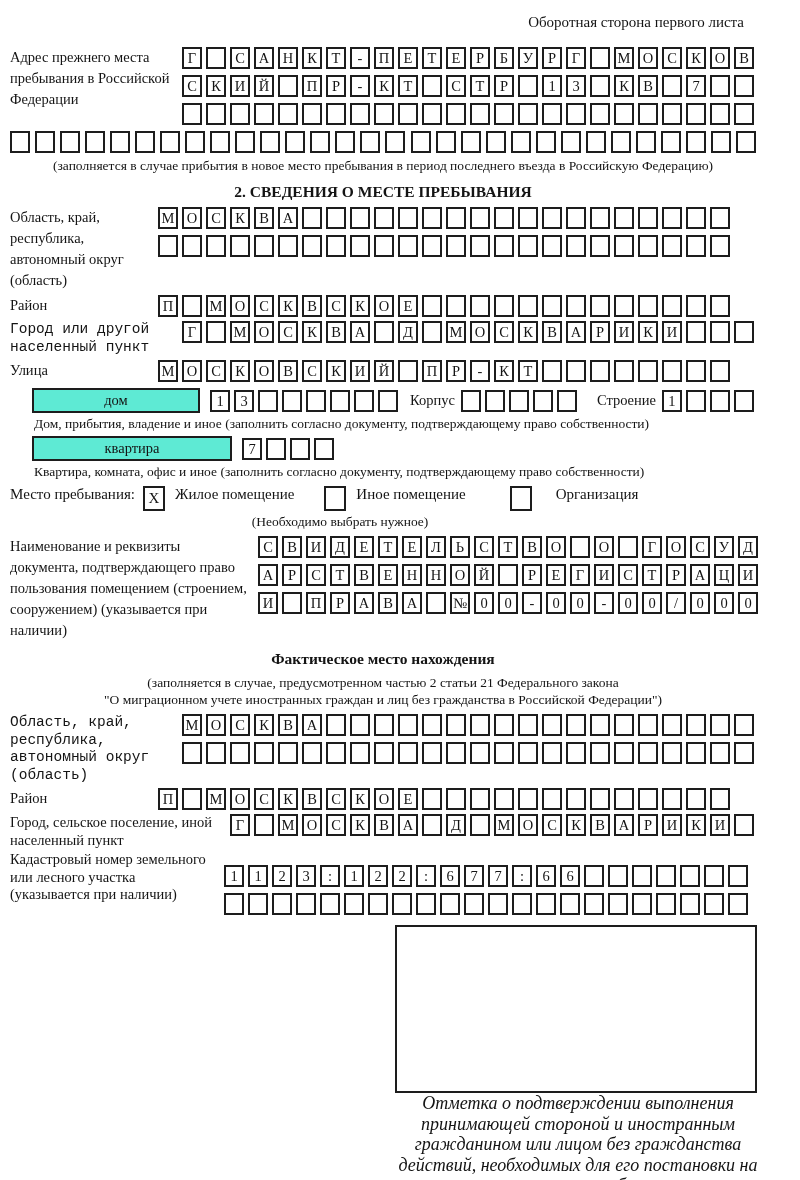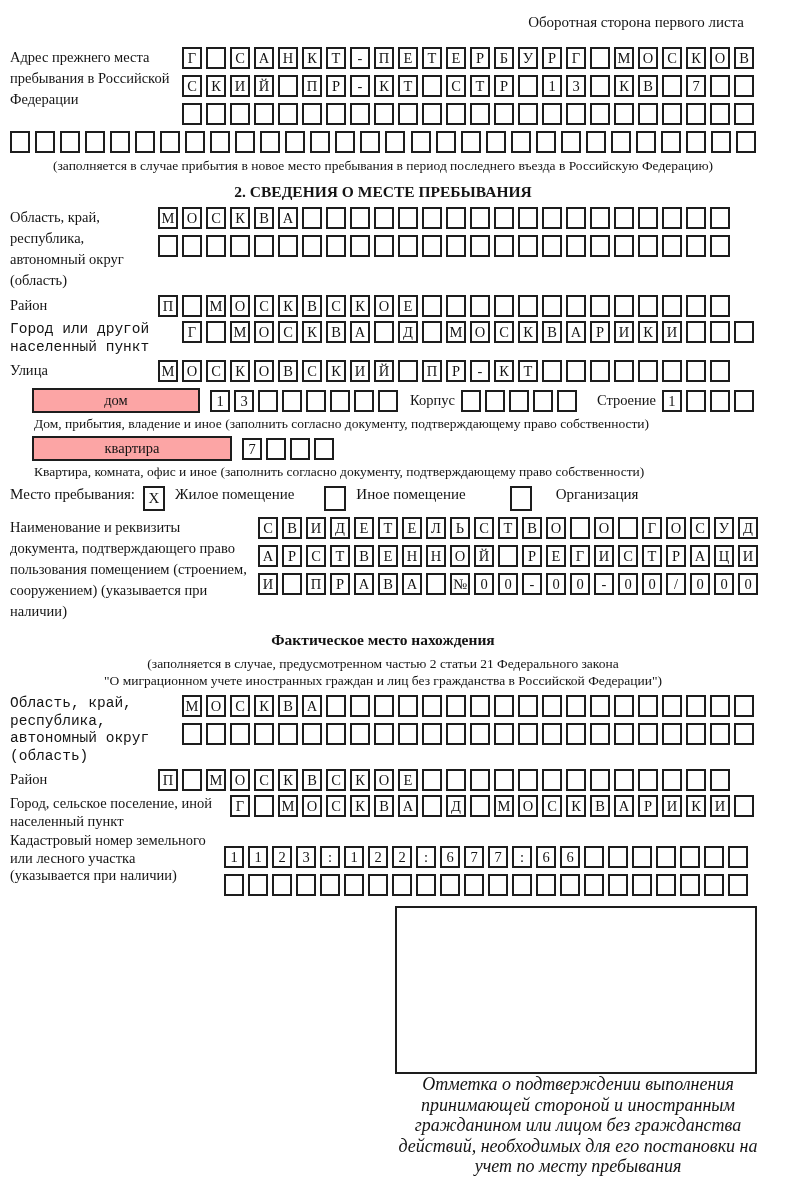--- a/index.html
+++ b/index.html
@@ -34,21 +34,21 @@
   .mt2{margin-top:2px;} .mt4{margin-top:4px;} .mt6{margin-top:6px;} .mt16{margin-top:16px;}
 
   .note-center{text-align:center;font-size:13.5px;line-height:17px;}
   .note-left{font-size:13.5px;line-height:17px;padding-left:24px;}
   .section-title{text-align:center;font-weight:bold;font-size:15.5px;margin:9px 0 6px 0;}
 
   
   .inline-row{display:flex;align-items:center;}
   .wide-box{
     box-sizing:border-box;border:2px solid #1d1d1d;height:25px;
-    text-align:center;font-size:14.5px;line-height:21px;background:#fca5a5;
+    text-align:center;font-size:14.5px;line-height:21px;background:#5eead4;
   }
   .wide-box.dom{width:168px;margin-left:22px;}
   .wide-box.kv{width:200px;margin-left:22px;}
   .inline-label{font-size:14.5px;padding:0 6px 0 12px;white-space:nowrap;}
 
   
   .stay-row{display:flex;font-size:15px;}
   .checkbox{
     box-sizing:border-box;width:22px;height:25px;border:2px solid #1d1d1d;
     text-align:center;font-size:15px;line-height:20px;flex:0 0 22px;background:#fff;
@@ -383,20 +383,21 @@
 
   <div class="stay-row mt6">
     <span>Место пребывания:</span>
     <span class="checkbox" style="margin-left:8px;">X</span>
     <span class="stay-label">Жилое помещение</span>
     <span class="checkbox" style="margin-left:30px;"></span>
     <span class="stay-label">Иное помещение</span>
     <span class="checkbox" style="margin-left:44px;"></span>
     <span class="stay-label" style="padding-left:24px;">Организация</span>
   </div>
+  <div class="note-center mt2" style="width:660px;">(Необходимо выбрать нужное)</div>
 
   <div class="field-row mt6">
     <div class="label lw-doc">Наименование и реквизиты документа, подтверждающего право пользования помещением (строением, сооружением) (указывается при наличии)</div>
     <div class="box-rows">
       <div class="box-row">
           <span class="cbox">С</span>
           <span class="cbox">В</span>
           <span class="cbox">И</span>
           <span class="cbox">Д</span>
           <span class="cbox">Е</span>

